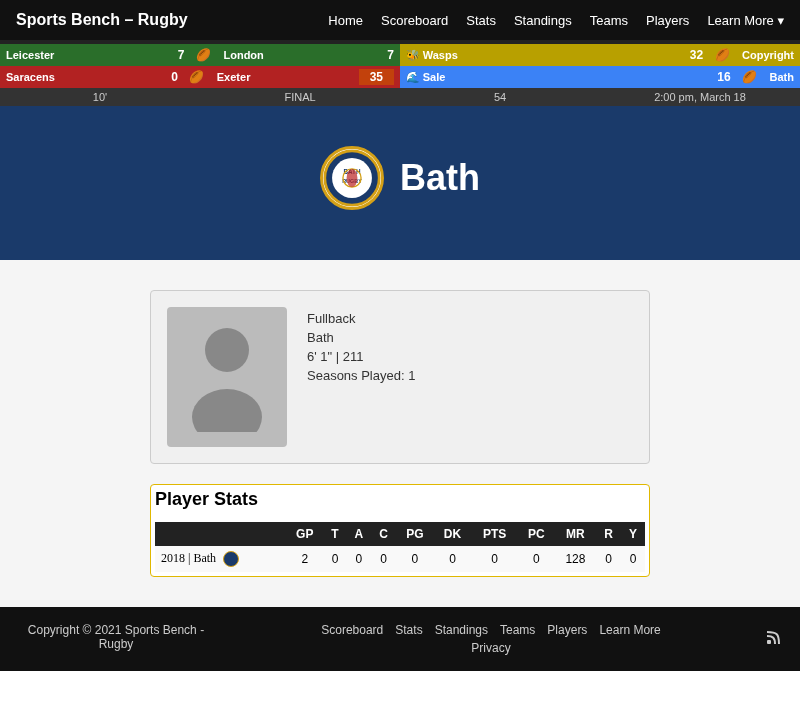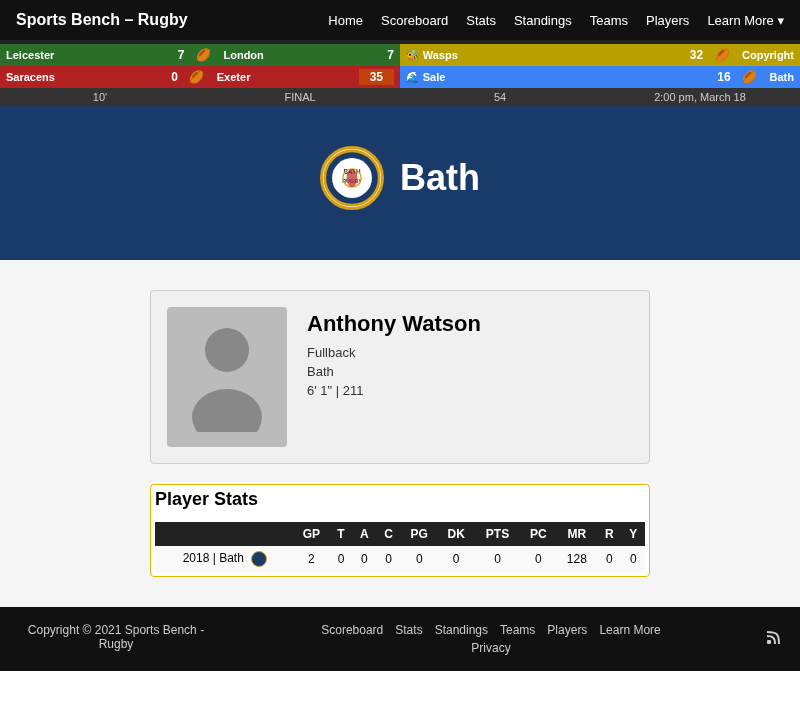--- a/index.html
+++ b/index.html
@@ -186,22 +186,23 @@
       padding-left: 6px;
     }
     .stats-table tbody tr {
       background: #f9f9f9;
     }
     .stats-table tbody td {
       padding: 5px 4px;
       text-align: center;
     }
     .stats-table tbody td:first-child {
-      text-align: center;
+      text-align: left;
       padding-left: 6px;
+      font-family: Liberation Serif, serif;
     }
     .team-badge-inline {
       display: inline-block;
       width: 16px;
       height: 16px;
       border-radius: 50%;
       background: #1a3a6a;
       border: 1px solid #d4a017;
       margin-left: 4px;
       vertical-align: middle;
@@ -318,24 +319,24 @@
 <div class="main-content">
 
   <div class="player-card">
     <div class="player-avatar">
       <svg viewBox="0 0 90 110" xmlns="http://www.w3.org/2000/svg">
         <circle cx="45" cy="28" r="22" fill="#888"></circle>
         <ellipse cx="45" cy="95" rx="35" ry="28" fill="#888"></ellipse>
       </svg>
     </div>
     <div class="player-info">
-      <div class="player-name">Anthony Watson</div>
       <div class="player-detail">Fullback</div>
       <div class="player-detail">Bath</div>
       <div class="player-detail">6' 1" | 211</div>
+      <div class="player-detail">Seasons Played: 1</div>
     </div>
   </div>
 
   <div class="stats-card">
     <div class="stats-title">Player Stats</div>
     <table class="stats-table">
       <thead>
         <tr>
           <th></th>
           <th>GP</th>

